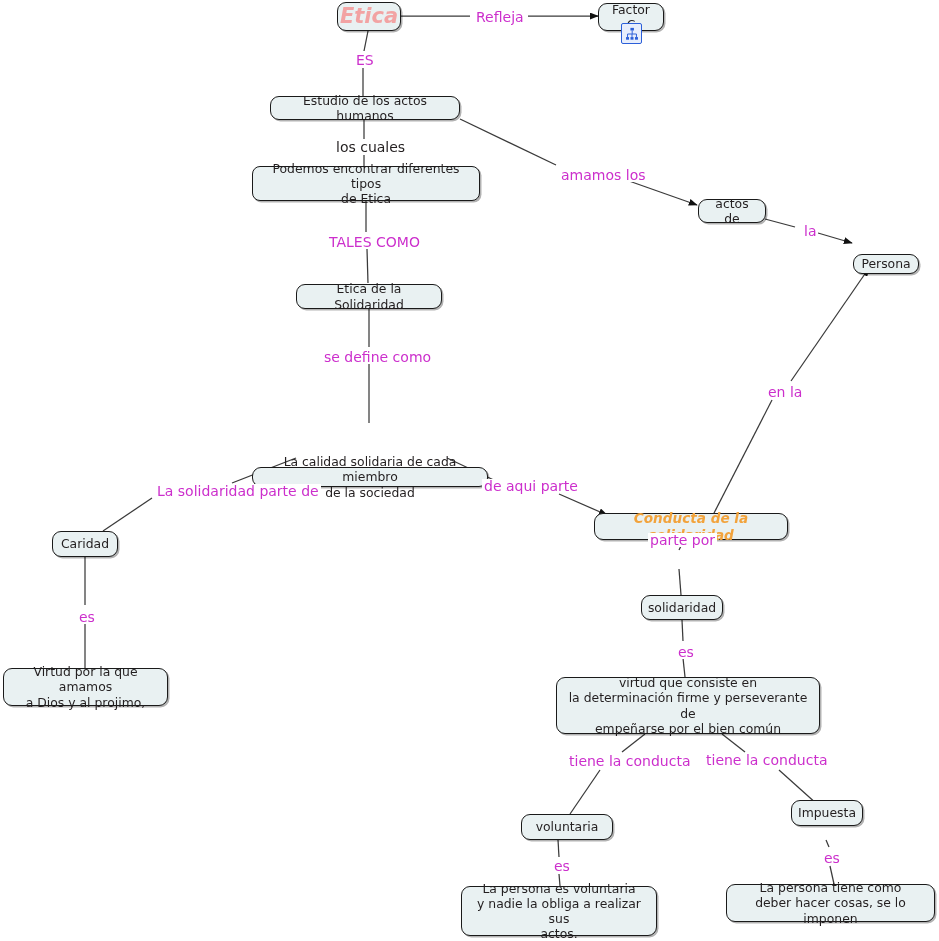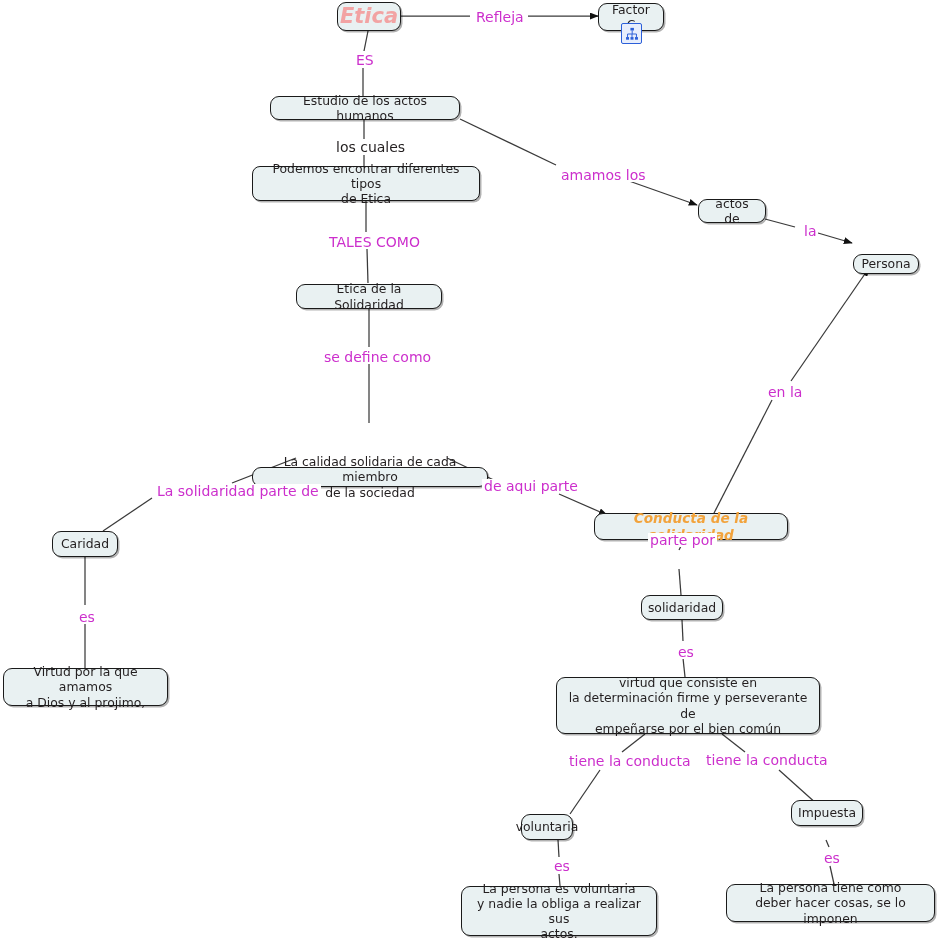--- a/index.html
+++ b/index.html
@@ -185,21 +185,21 @@
 a Dios y al projimo,</div>
 
   <div class="node accent" style="left:594px; top:513px; width:194px; height:27px;">Conducta de la solidaridad</div>
 
   <div class="node" style="left:641px; top:595px; width:82px; height:25px;">solidaridad</div>
 
   <div class="node" style="left:556px; top:677px; width:264px; height:57px;">virtud que consiste en
 la determinación firme y perseverante de
 empeñarse por el bien común</div>
 
-  <div class="node" style="left:521px; top:814px; width:52px; height:26px;border-radius:9px;">voluntaria</div>
+  <div class="node" style="left:521px; top:814px; width:92px; height:26px;border-radius:9px;">voluntaria</div>
 
   <div class="node" style="left:791px; top:800px; width:72px; height:26px;">Impuesta</div>
 
   <div class="node" style="left:461px; top:886px; width:196px; height:50px;">La persona es voluntaria
 y nadie la obliga a realizar sus
 actos.</div>
 
   <div class="node" style="left:726px; top:884px; width:209px; height:38px;">La persona tiene como
 deber hacer cosas, se lo imponen</div>
 

